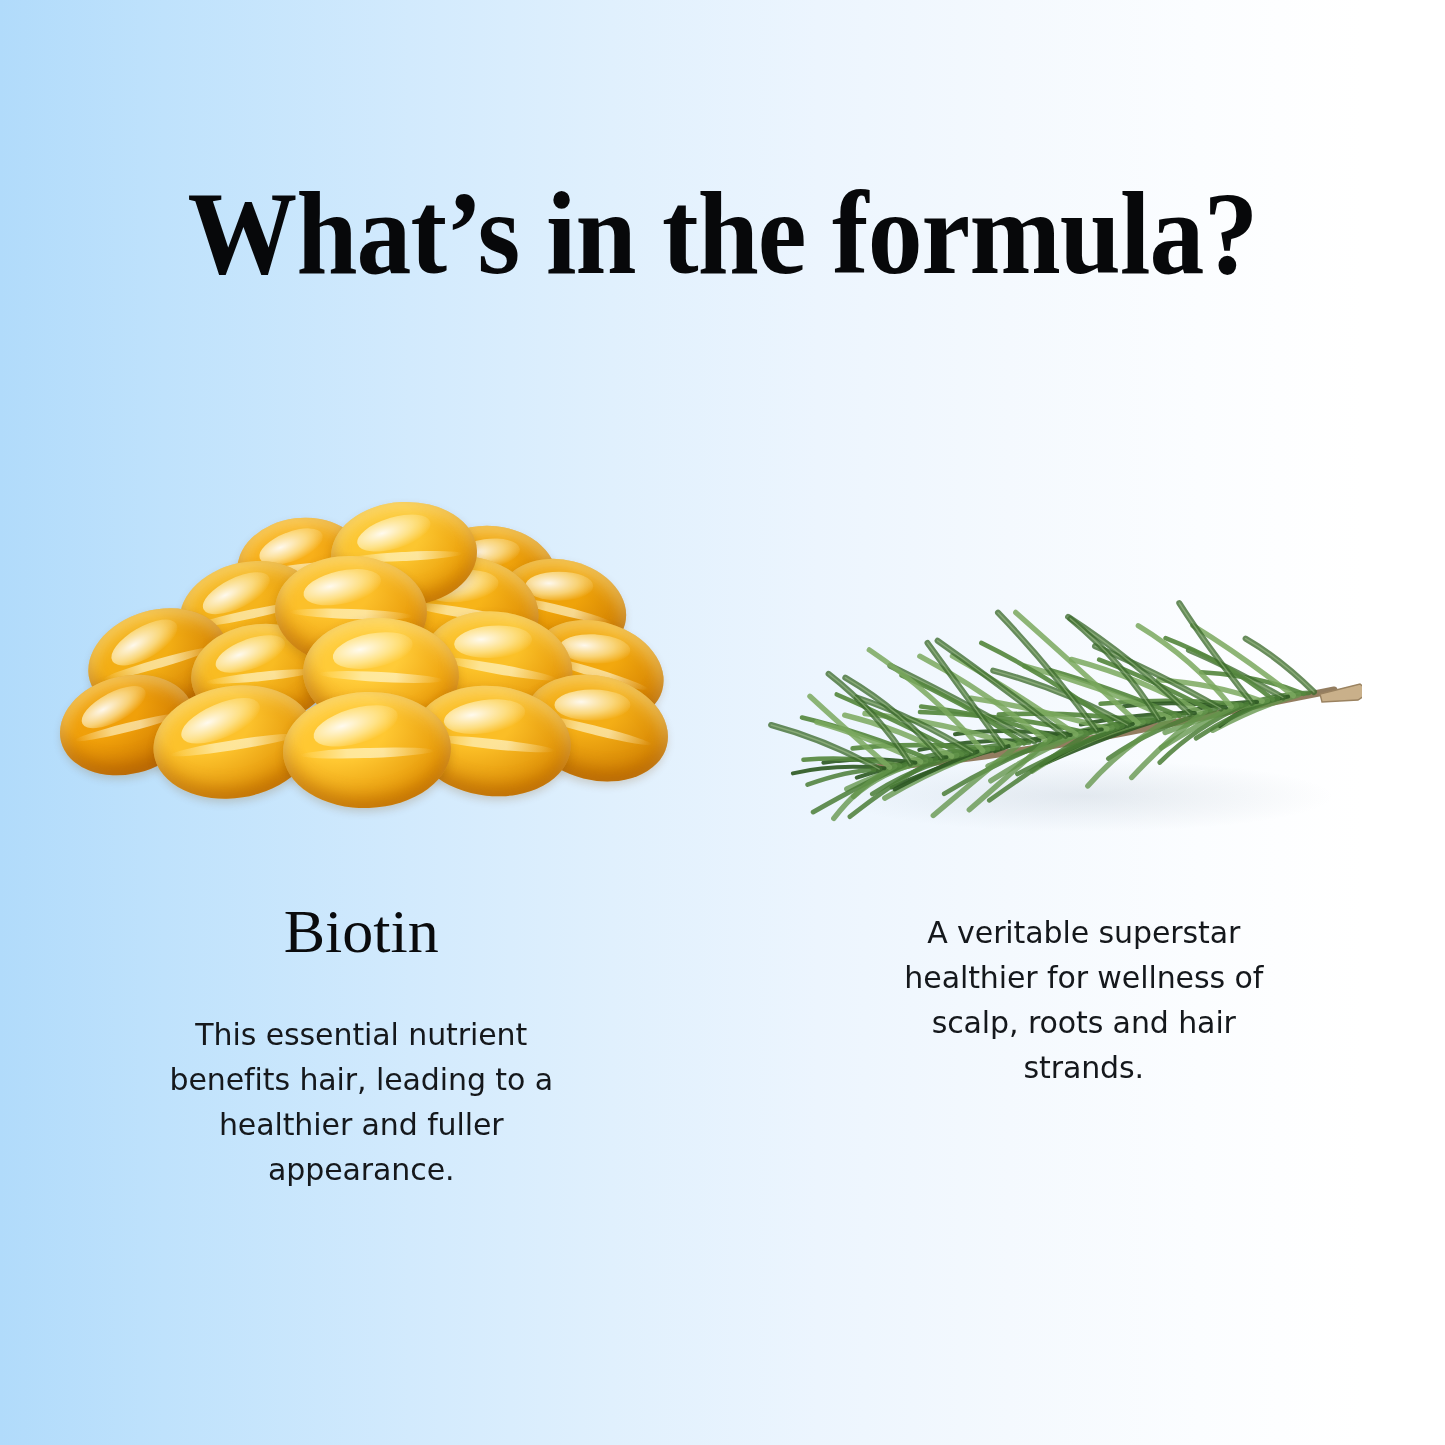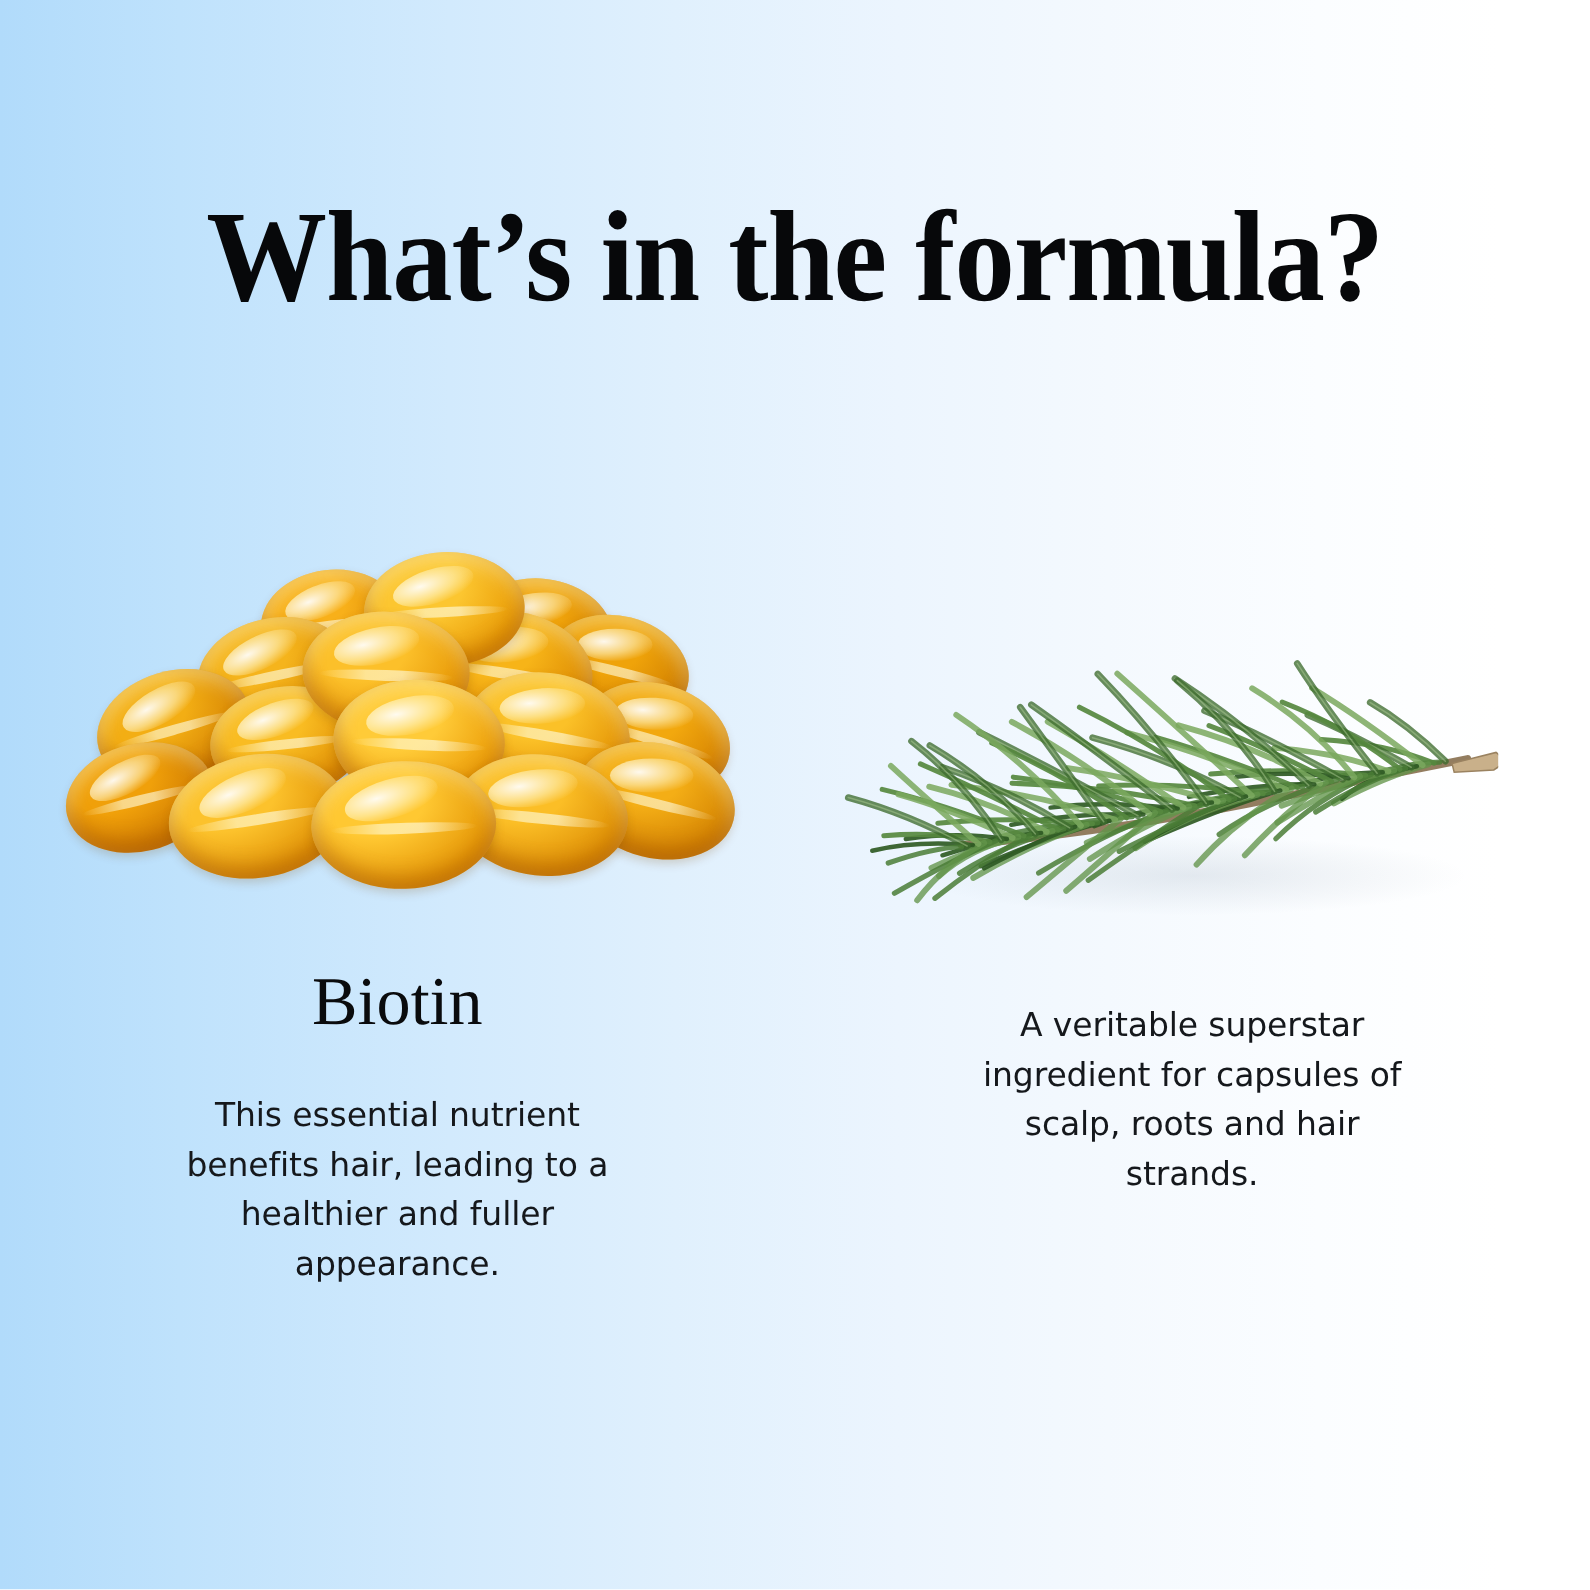--- a/index.html
+++ b/index.html
@@ -69,21 +69,21 @@
     width: 660px;
     height: 360px;
   }
 
   .ingredient-name {
     font-family: "Liberation Serif", "DejaVu Serif", serif;
     font-weight: normal;
     font-size: 62px;
     line-height: 1;
     color: #0a0b0d;
-    margin-top: 20px;
+    margin-top: 40px;
   }
 
   .ingredient-desc {
     width: 430px;
     margin-top: 50px;
     font-family: "DejaVu Sans", "Liberation Sans", sans-serif;
     font-size: 30px;
     line-height: 1.50;
     color: #15181c;
     text-align: center;
@@ -373,17 +373,17 @@
             <path d="M 140.7 266.3 Q 104.9 285.4 79.8 318.4" stroke="#63954a" stroke-width="5.40" fill="none" stroke-linecap="round" opacity="0.78"></path>
             <path d="M 135.5 267.2 Q 86.7 224.8 55.9 196.3" stroke="#7aa85e" stroke-width="5.30" fill="none" stroke-linecap="round" opacity="0.85"></path>
             <path d="M 130.4 268.2 Q 78.8 263.8 38.9 273.4" stroke="#2f5a24" stroke-width="4.00" fill="none" stroke-linecap="round" opacity="0.92"></path>
             <path d="M 125.2 269.1 Q 72.9 240.1 17.1 225.0" stroke="#3d6b2e" stroke-width="6.00" fill="none" stroke-linecap="round" opacity="0.78"></path>
             <path d="M 125.2 269.1 Q 72.9 240.1 17.1 225.0" stroke="#a9c98f" stroke-width="1.4" fill="none" stroke-linecap="round" opacity="0.5"></path>
             <path d="M 120.0 270.0 Q 94.8 270.3 53.5 284.6" stroke="#4a7c36" stroke-width="4.70" fill="none" stroke-linecap="round" opacity="0.85"></path>
           </svg>
       </div>
 
 
-      <div class="ingredient-desc">A veritable superstar ingredient for capsules of scalp, roots and hair strands.</div>
+      <div class="ingredient-desc">A veritable superstar healthier for wellness of scalp, roots and hair strands.</div>
     </div>
 
   </div>
 </div>
 
 </body></html>

